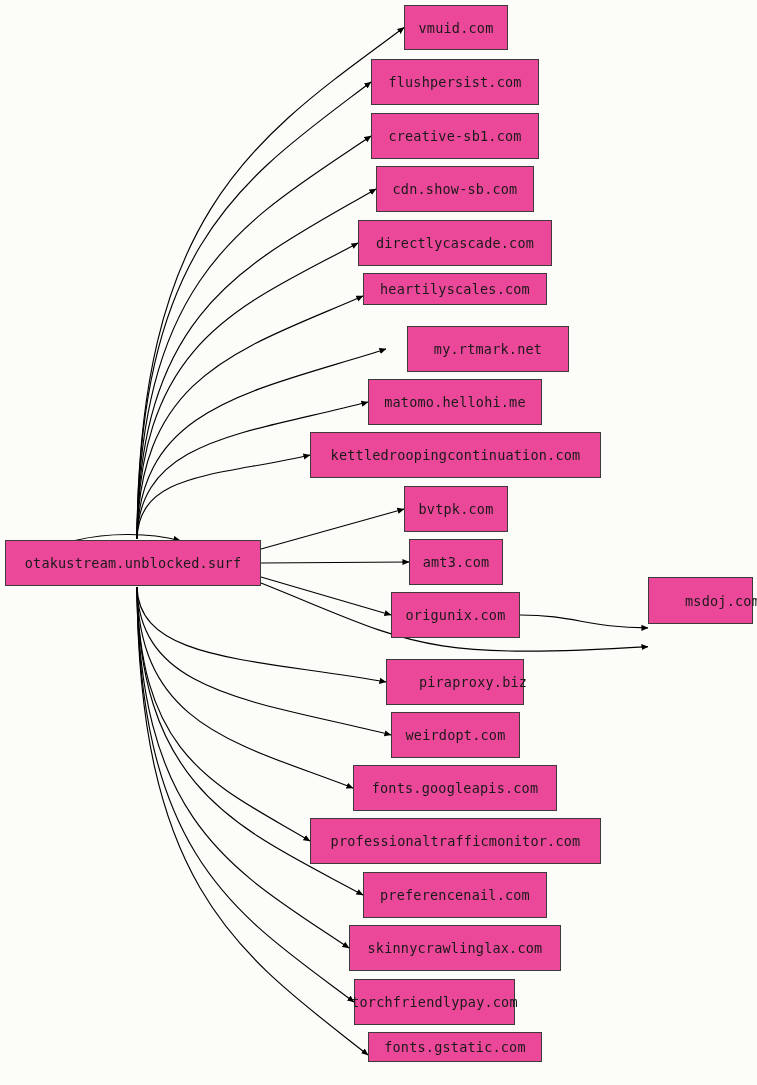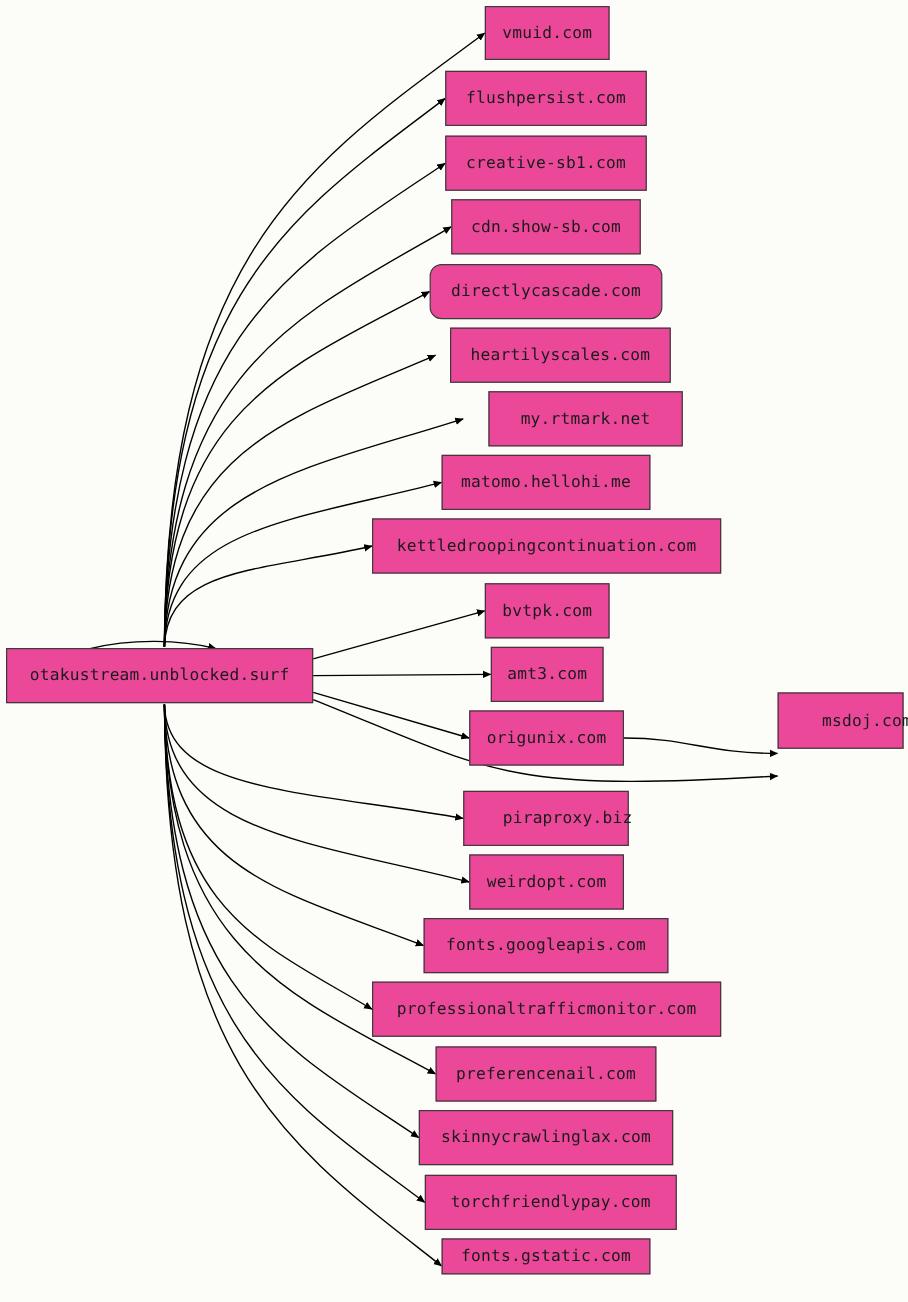--- a/index.html
+++ b/index.html
@@ -84,24 +84,24 @@
       </div>
       <div class="node" style="left: 371px; top: 59px; width: 168px; height: 46px;">
         <span>flushpersist.com</span>
       </div>
       <div class="node" style="left: 371px; top: 113px; width: 168px; height: 46px;">
         <span>creative-sb1.com</span>
       </div>
       <div class="node" style="left: 376px; top: 166px; width: 158px; height: 46px;">
         <span>cdn.show-sb.com</span>
       </div>
-      <div class="node" style="left: 358px; top: 220px; width: 194px; height: 46px; border-radius: 10px;">
+      <div class="node" style="left: 358px; top: 220px; width: 194px; height: 46px;">
         <span>directlycascade.com</span>
       </div>
-      <div class="node" style="left: 375px; top: 273px; width: 184px; height: 46px;">
+      <div class="node" style="left: 363px; top: 273px; width: 184px; height: 32px;">
         <span>heartilyscales.com</span>
       </div>
       <div class="node" style="left: 407px; top: 326px; width: 162px; height: 46px;">
         <span>my.rtmark.net</span>
       </div>
       <div class="node" style="left: 368px; top: 379px; width: 174px; height: 46px;">
         <span>matomo.hellohi.me</span>
       </div>
       <div class="node" style="left: 310px; top: 432px; width: 291px; height: 46px;">
         <span>kettledroopingcontinuation.com</span>
@@ -129,20 +129,20 @@
       </div>
       <div class="node" style="left: 310px; top: 818px; width: 291px; height: 46px;">
         <span>professionaltrafficmonitor.com</span>
       </div>
       <div class="node" style="left: 363px; top: 872px; width: 184px; height: 46px;">
         <span>preferencenail.com</span>
       </div>
       <div class="node" style="left: 349px; top: 925px; width: 212px; height: 46px;">
         <span>skinnycrawlinglax.com</span>
       </div>
-      <div class="node" style="left: 354px; top: 979px; width: 210px; height: 46px;">
+      <div class="node" style="left: 354px; top: 979px; width: 161px; height: 46px;">
         <span>torchfriendlypay.com</span>
       </div>
       <div class="node" style="left: 368px; top: 1032px; width: 174px; height: 30px;">
         <span>fonts.gstatic.com</span>
       </div>
     </div>
 </div>
 
 </body></html>

